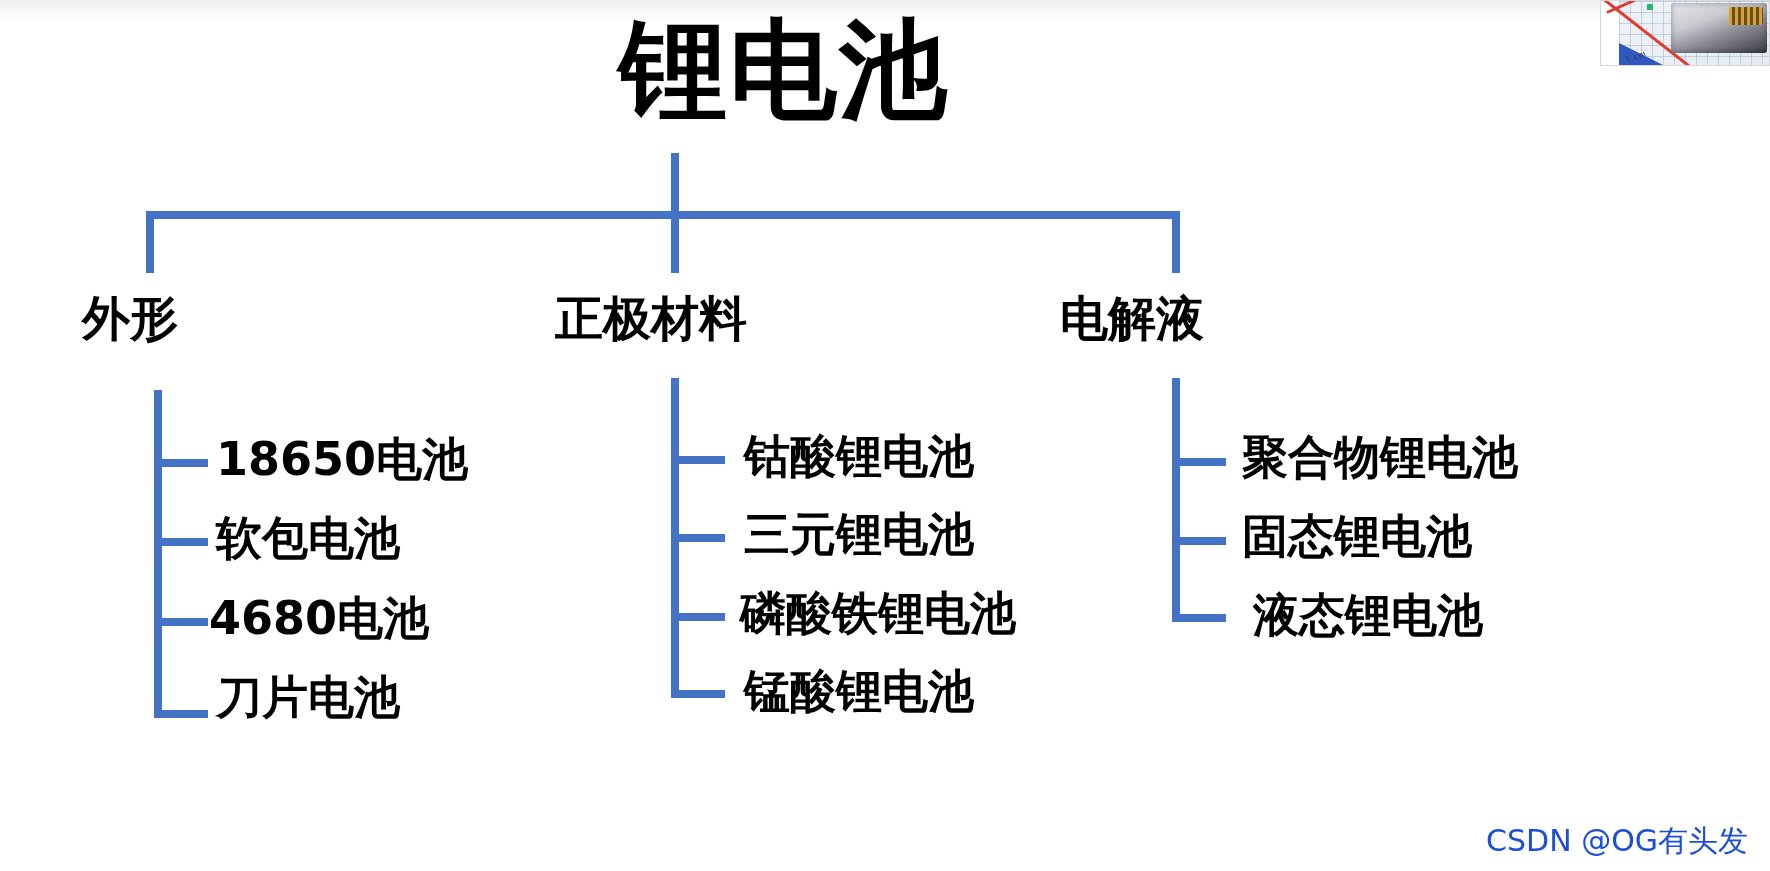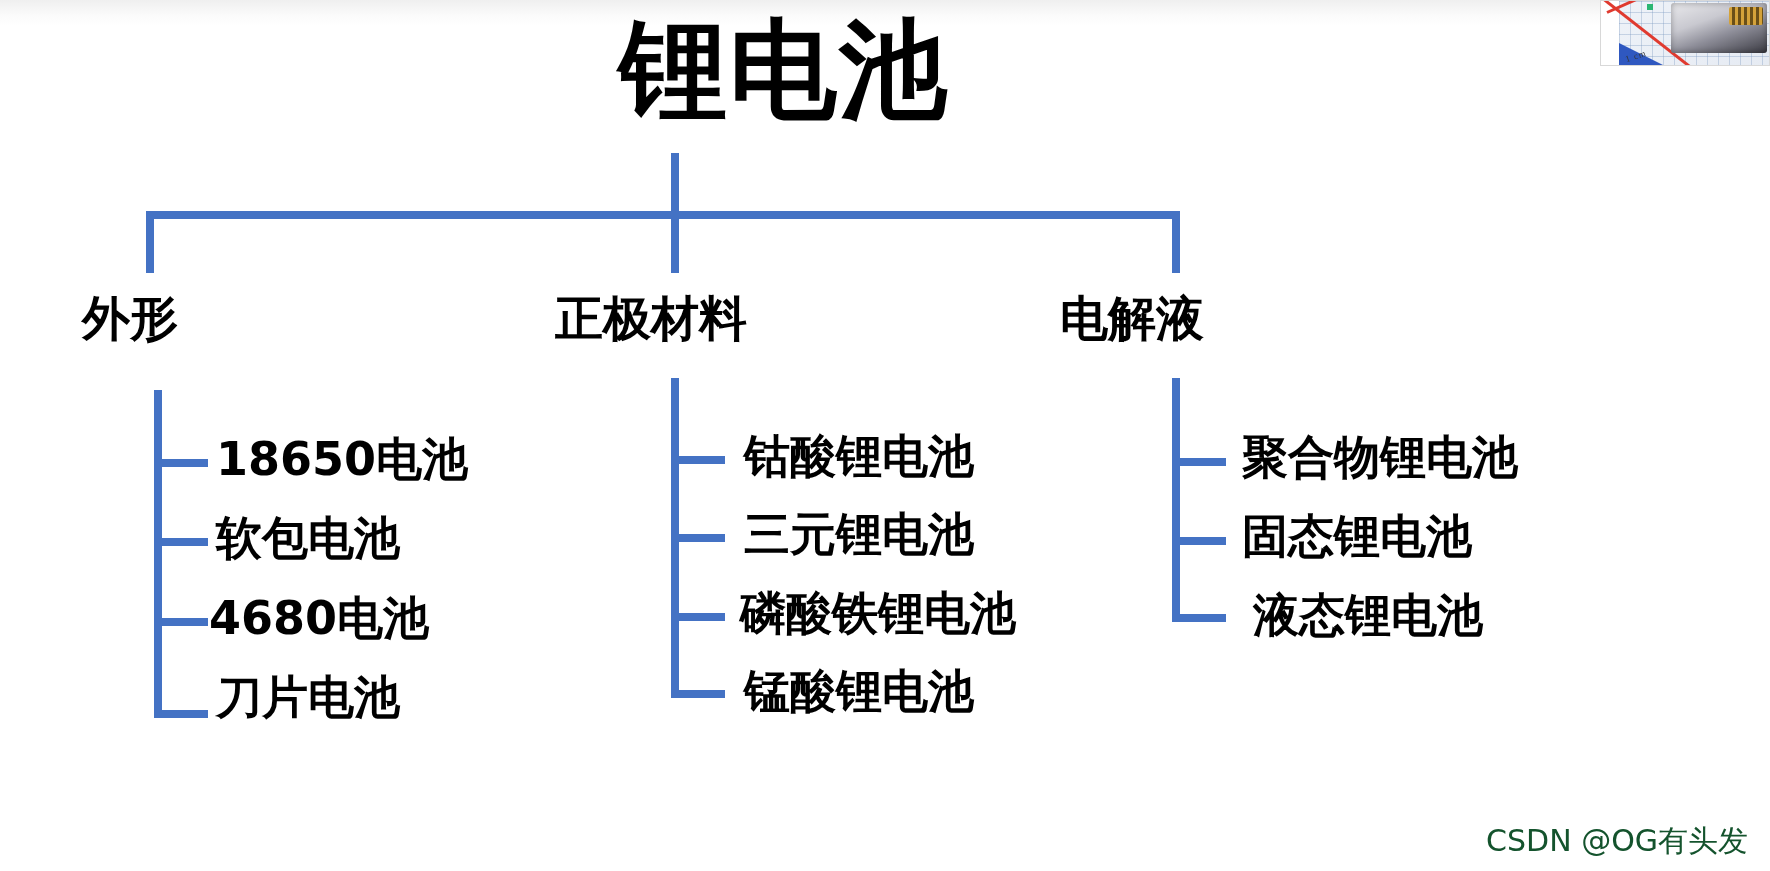--- a/index.html
+++ b/index.html
@@ -150,21 +150,21 @@
     font-family: "Liberation Serif", serif;
   }
 
   
   .watermark {
     position: absolute;
     right: 22px;
     bottom: 12px;
     font-size: 30px;
     line-height: 36px;
-    color: #14532d;
+    color: #1d4ed8;
     white-space: nowrap;
     font-family: "DejaVu Sans", "Liberation Sans", sans-serif;
   }
 </style>
 </head>
 <body>
 
 <div class="top-fade"></div>
 
 <div class="root-title">锂电池</div>

